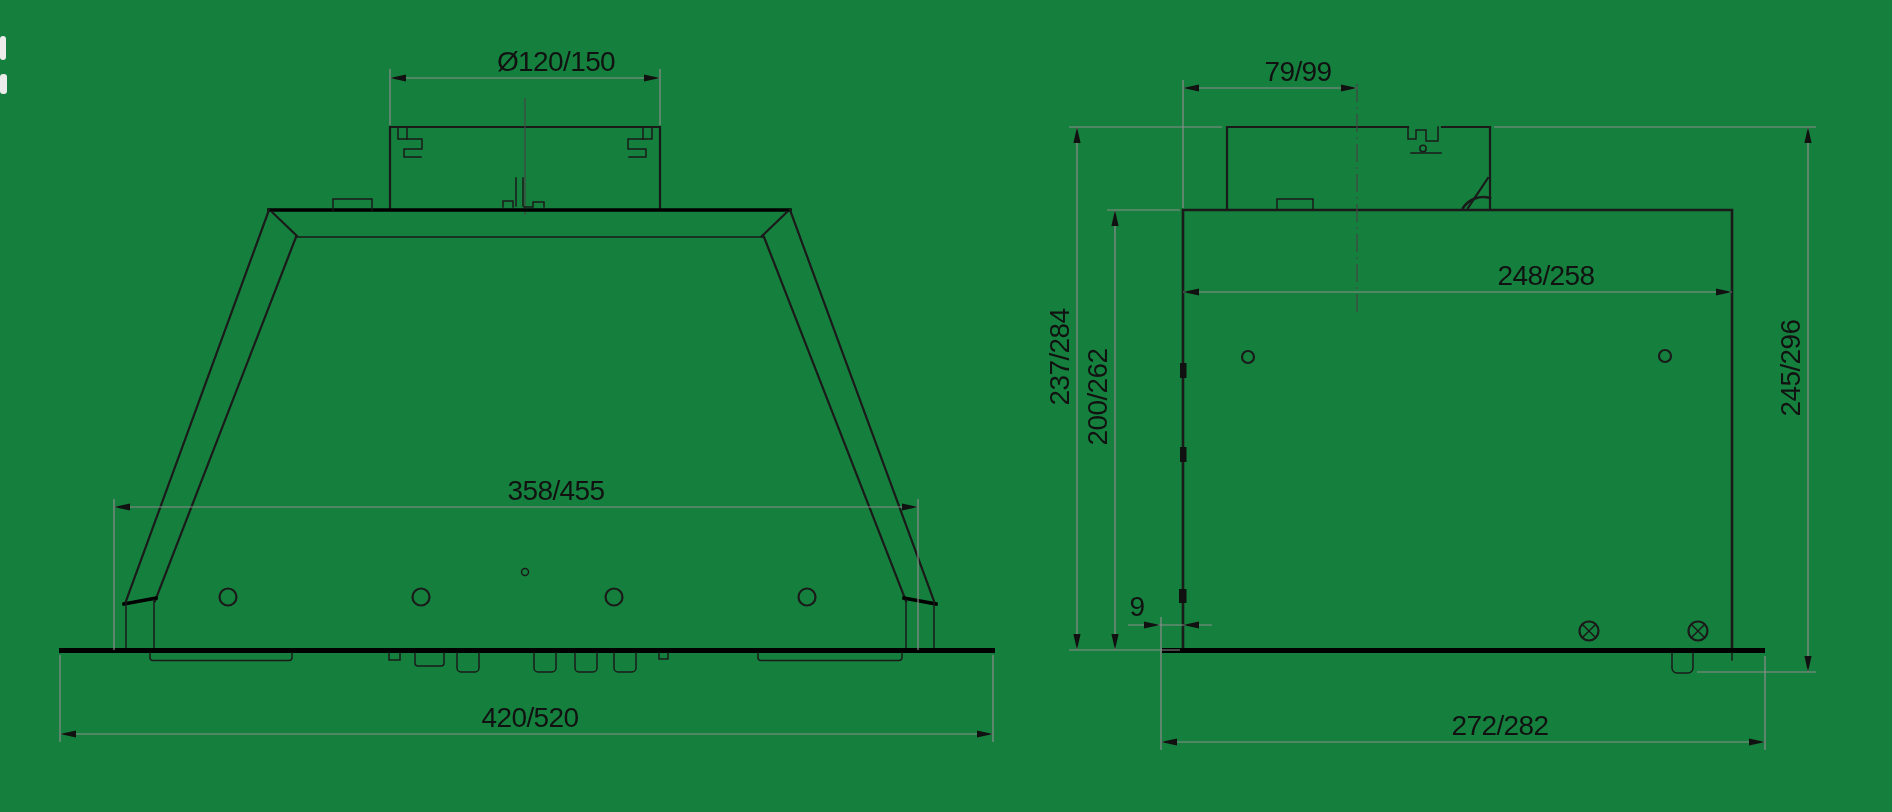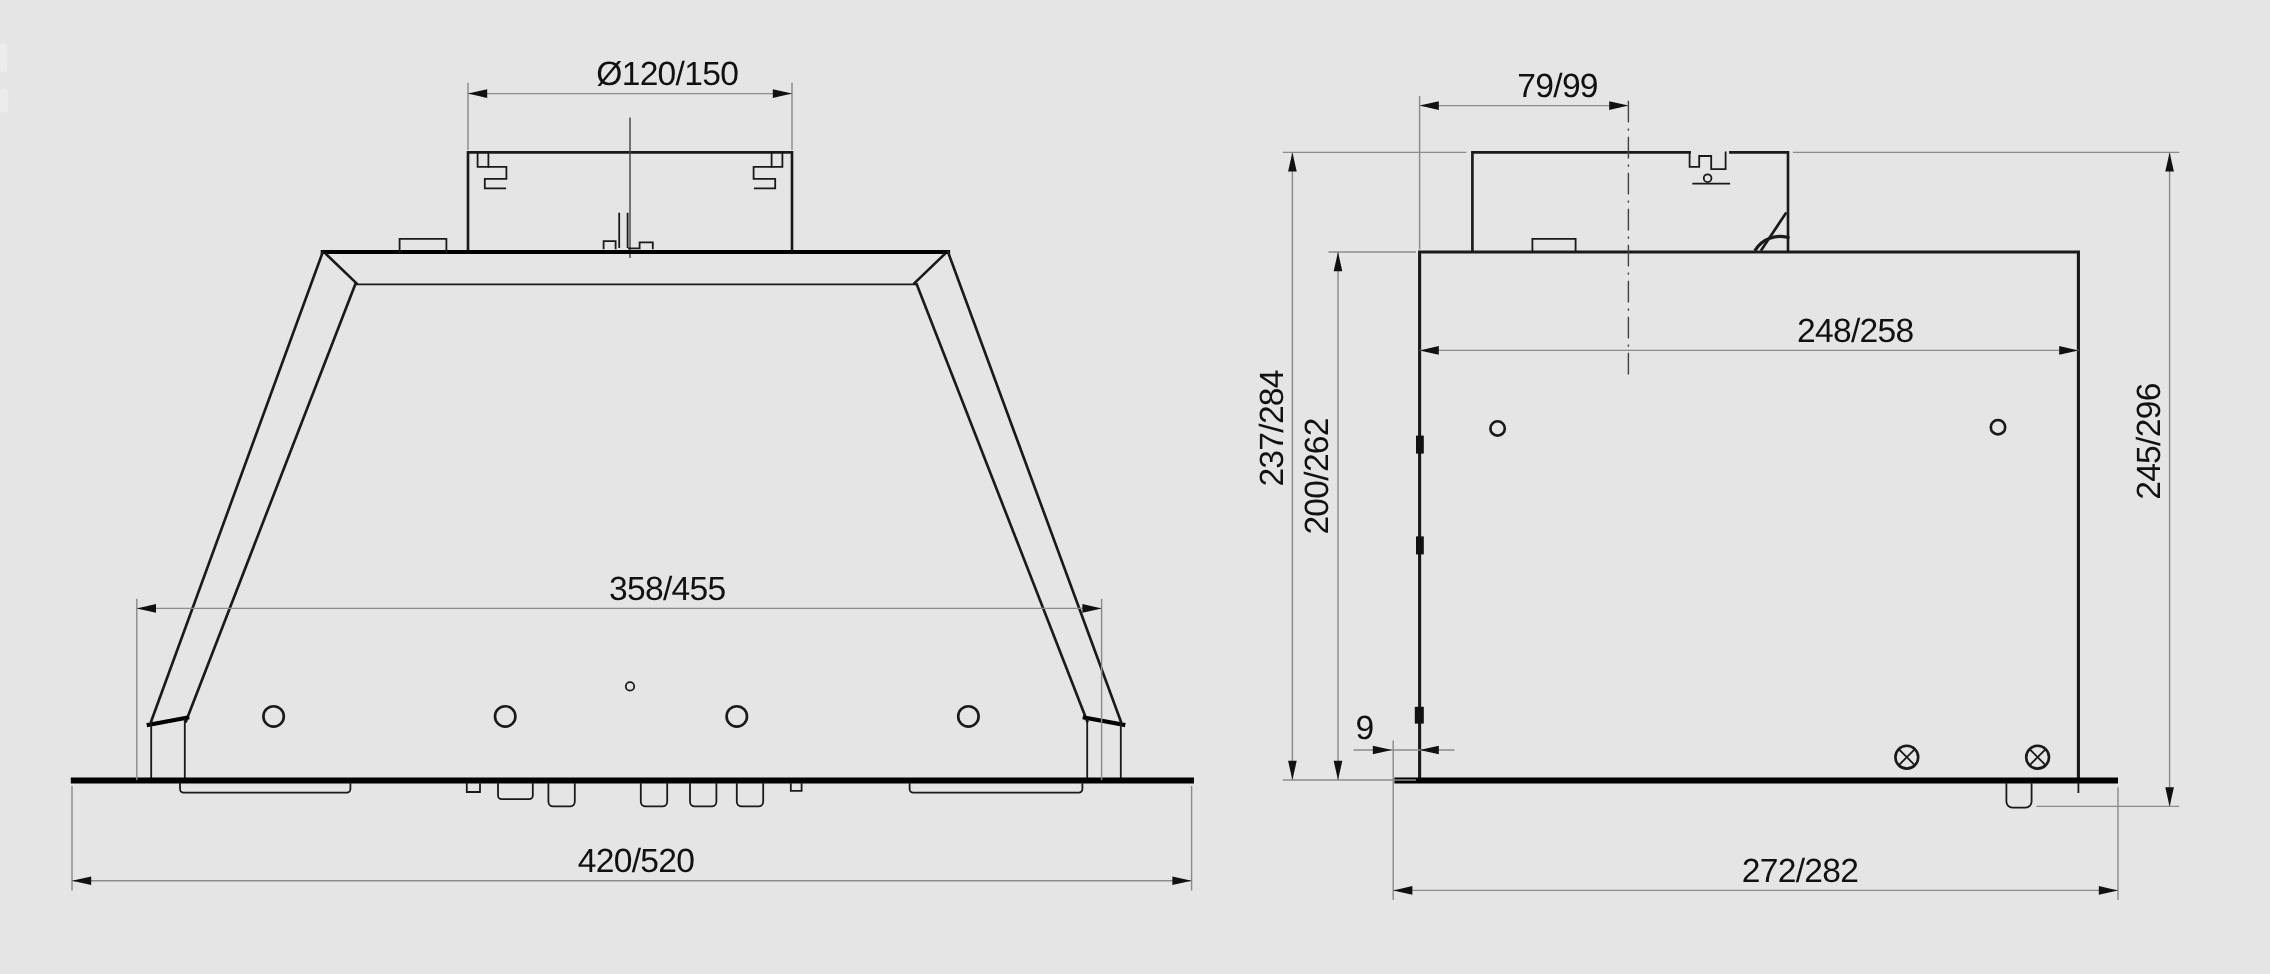--- a/index.html
+++ b/index.html
@@ -1,16 +1,16 @@
 <!DOCTYPE html>
 <html><head>
 <meta charset="utf-8">
 <style>
   html,body{margin:0;padding:0;background:#ffffff;}
-  .page{width:1892px;height:812px;position:relative;background:#e5e5e5;overflow:hidden;}
+  .page{width:1892px;height:812px;position:relative;background:#15803d;overflow:hidden;}
   svg{display:block;}
   text{font-family:"Liberation Sans","DejaVu Sans",sans-serif;font-size:28px;letter-spacing:-0.6px;fill:#111;}
   .obj{stroke:#1a1a1a;fill:none;stroke-width:2.2;stroke-linecap:square;}
   .obj-heavy{stroke:#000;fill:none;stroke-width:3.5;stroke-linecap:square;}
   .obj-plate{stroke:#000;fill:none;stroke-width:5;stroke-linecap:butt;}
   .obj-thin{stroke:#1a1a1a;fill:none;stroke-width:1.5;stroke-linecap:square;}
   .dim{stroke:#8c8c8c;fill:none;stroke-width:1.2;}
   .arrow{fill:#111;stroke:none;}
   .cline{stroke:#444;fill:none;stroke-width:1.2;}
   .mark{fill:#111;stroke:none;}

